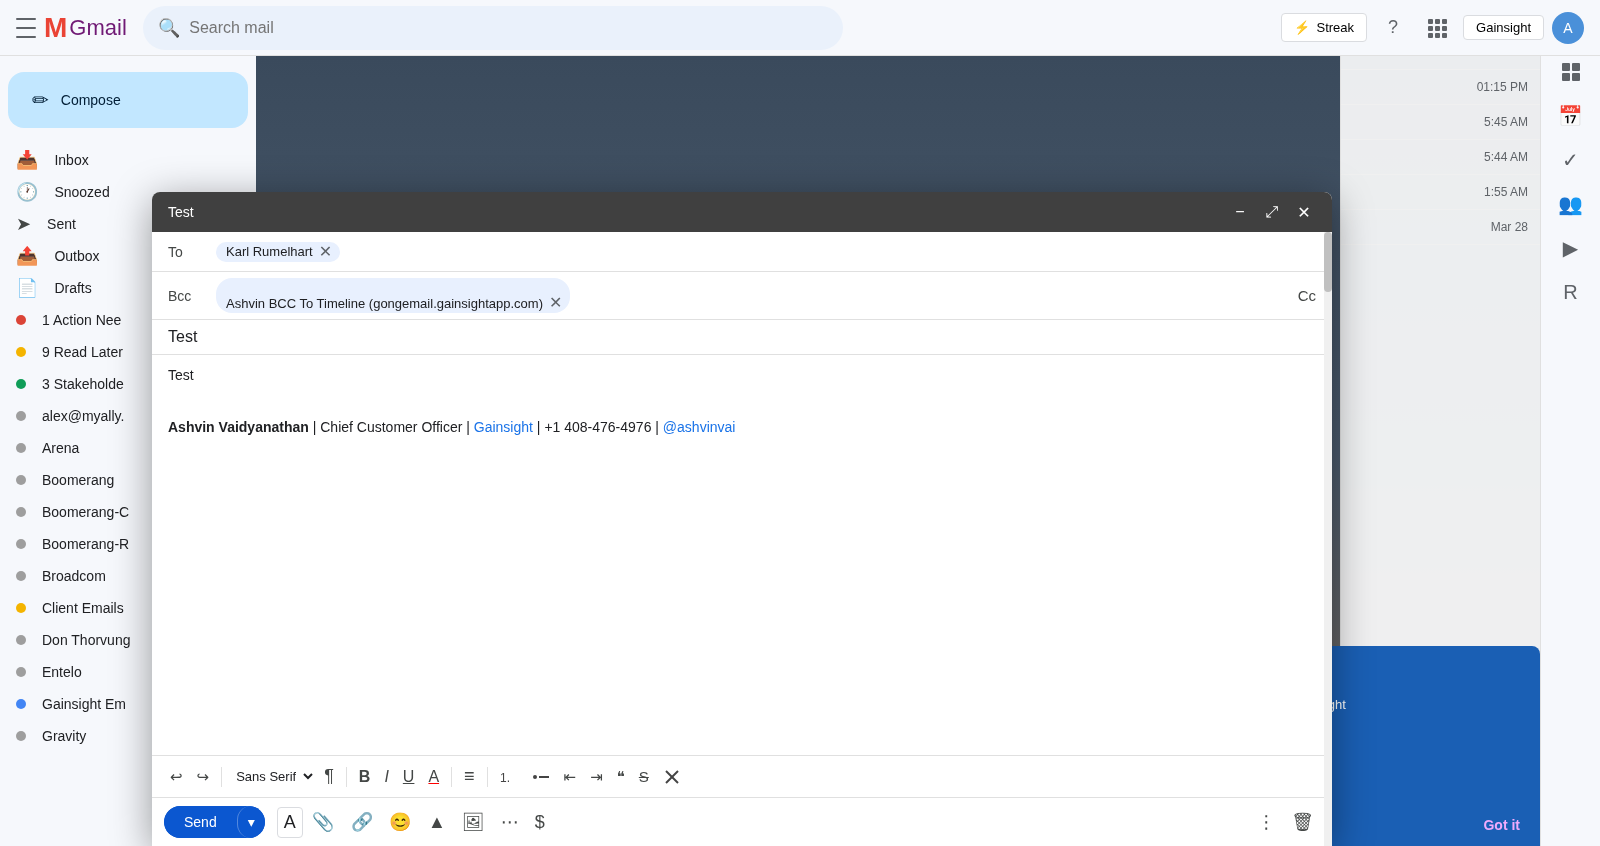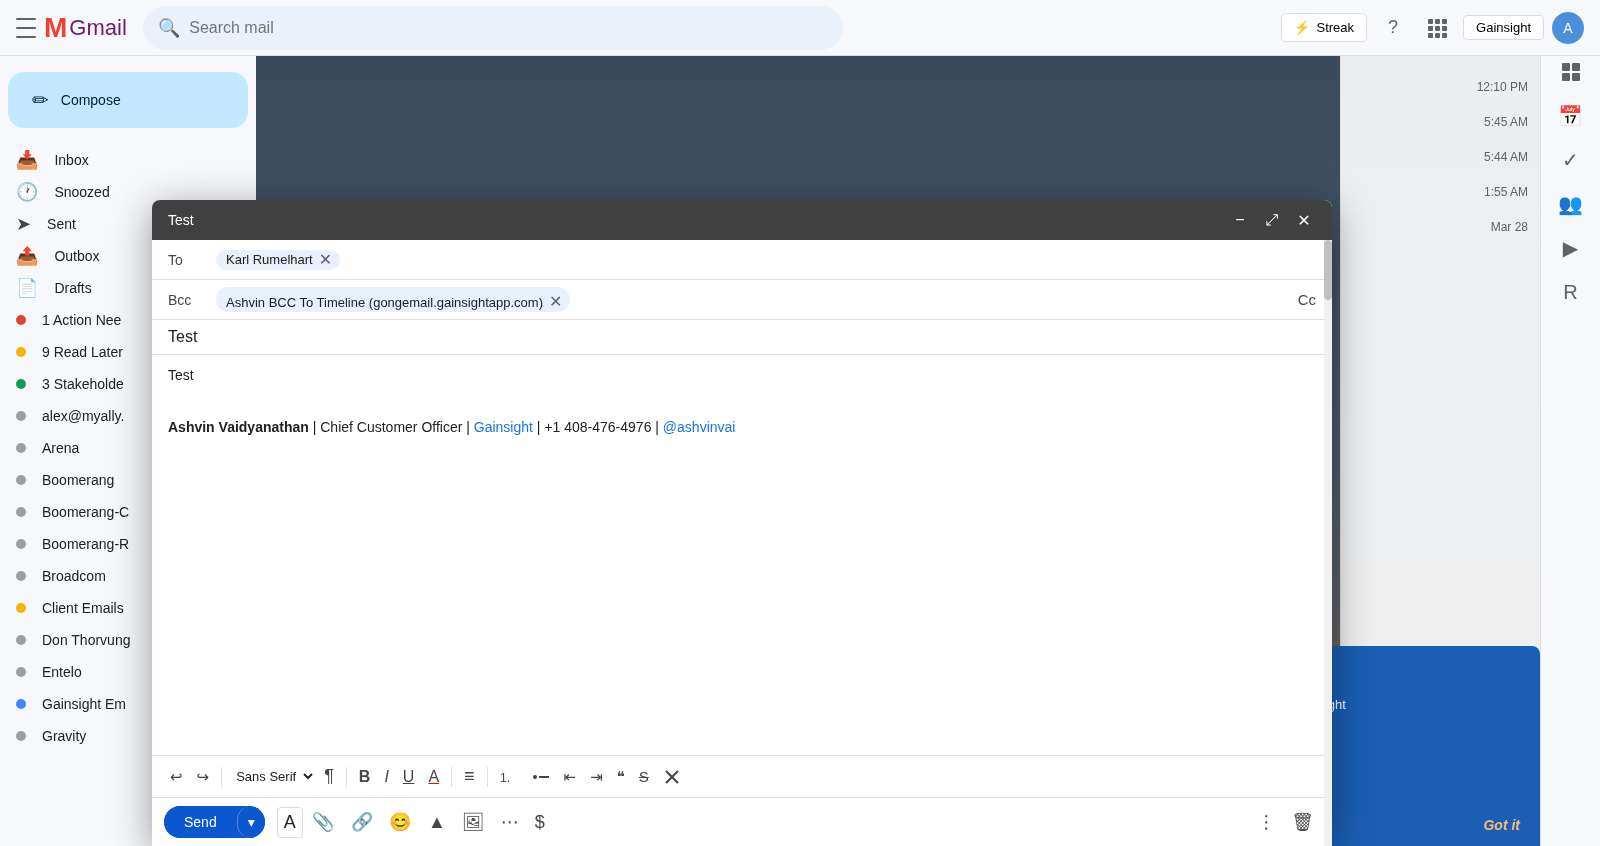--- a/index.html
+++ b/index.html
@@ -81,21 +81,21 @@
     .email-time { font-size: 12px; color: #5f6368; text-align: right; }
 
     
     .gainsight-popup {
       position: absolute; bottom: 0; right: 60px; width: 280px; height: 200px;
       background: #1a5fb4; border-radius: 8px 8px 0 0; z-index: 20;
       display: flex; flex-direction: column;
     }
     .popup-content { padding: 20px; color: white; font-size: 13px; line-height: 1.6; flex: 1; }
     .popup-footer { padding: 12px 20px; text-align: right; }
-    .got-it-btn { background: transparent; border: none; color: #fdba74; font-size: 14px; font-weight: 600; cursor: pointer; font-style: italic; }
+    .got-it-btn { background: transparent; border: none; color: #f0abfc; font-size: 14px; font-weight: 600; cursor: pointer; }
     .popup-add-btn { position: absolute; bottom: 20px; right: 320px; width: 32px; height: 32px; background: #1a5fb4; border-radius: 50%; display: flex; align-items: center; justify-content: center; color: white; font-size: 20px; cursor: pointer; }
 
     
     .compose-dialog {
       position: absolute; bottom: 0; left: 152px; width: 1180px;
       background: white; border-radius: 8px 8px 0 0;
       box-shadow: 0 8px 40px rgba(0,0,0,0.4); z-index: 100;
       display: flex; flex-direction: column;
     }
     .compose-header {
@@ -112,21 +112,21 @@
       border-bottom: 1px solid #e0e0e0; min-height: 40px;
     }
     .field-label { color: #444746; font-size: 14px; min-width: 40px; margin-right: 8px; }
     .recipient-chip {
       display: flex; align-items: center; background: #e8f0fe; border-radius: 16px;
       padding: 2px 8px 2px 10px; font-size: 13px; color: #202124; gap: 6px;
     }
     .chip-remove { color: #5f6368; cursor: pointer; font-size: 16px; line-height: 1; }
     .bcc-chip {
       display: flex; align-items: center; background: #e8f0fe; border-radius: 16px;
-      padding: 7px 8px 2px 10px; font-size: 13px; color: #202124; gap: 6px;
+      padding: 17px 8px 2px 10px; font-size: 13px; color: #202124; gap: 6px;
     }
     .cc-label { margin-left: auto; color: #444746; font-size: 15px; cursor: pointer; }
     .subject-field { padding: 8px 16px; border-bottom: 1px solid #e0e0e0; }
     .subject-input { border: none; outline: none; font-size: 16px; width: 100%; color: #202124; }
     .compose-editor {
       flex: 1; padding: 12px 16px; font-size: 14px; color: #202124;
       min-height: 400px; outline: none;
     }
     .compose-editor .signature { margin-top: 20px; }
     .compose-editor .sender-name { font-weight: bold; }
@@ -295,21 +295,21 @@
 <div class="main-content"></div>
 
 <div class="email-list">
   <div class="email-item">
     <div class="email-time">12:27 PM</div>
   </div>
   <div class="email-item">
     <div class="email-time">12:27 PM</div>
   </div>
   <div class="email-item">
-    <div class="email-time">12:10 PM</div>
+    <div class="email-time">01:15 PM</div>
   </div>
   <div class="email-item">
     <div class="email-time">5:45 AM</div>
   </div>
   <div class="email-item">
     <div class="email-time">5:44 AM</div>
   </div>
   <div class="email-item">
     <div class="email-time">1:55 AM</div>
   </div>

